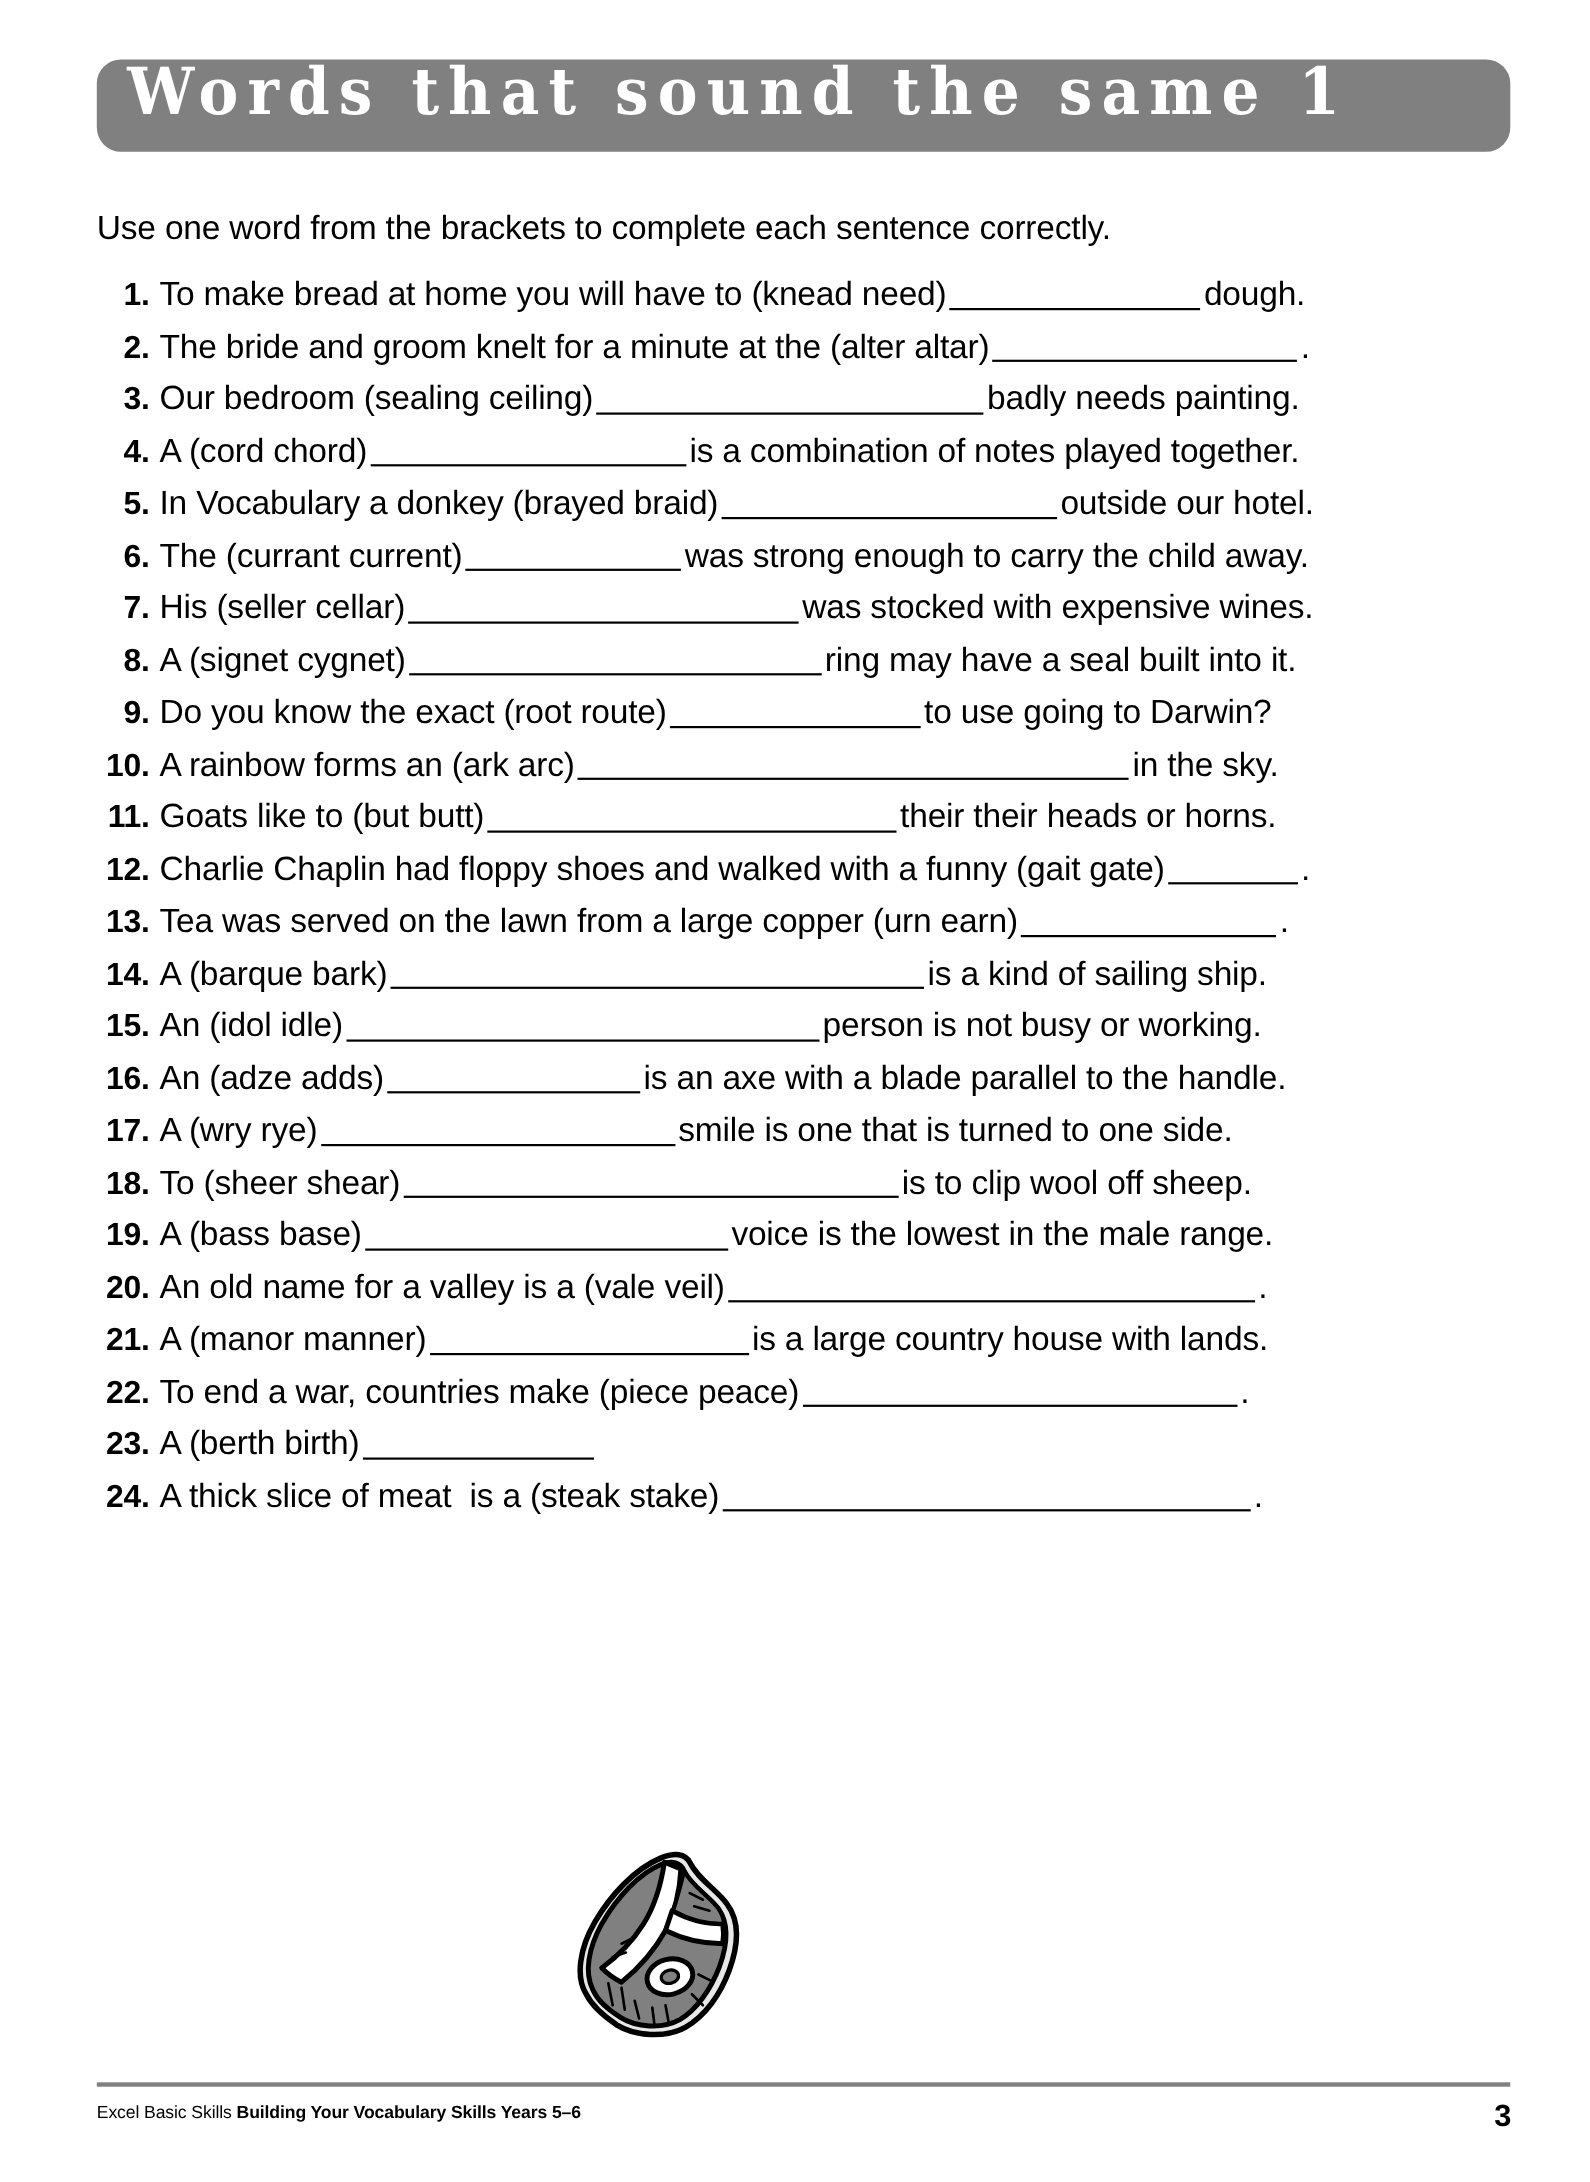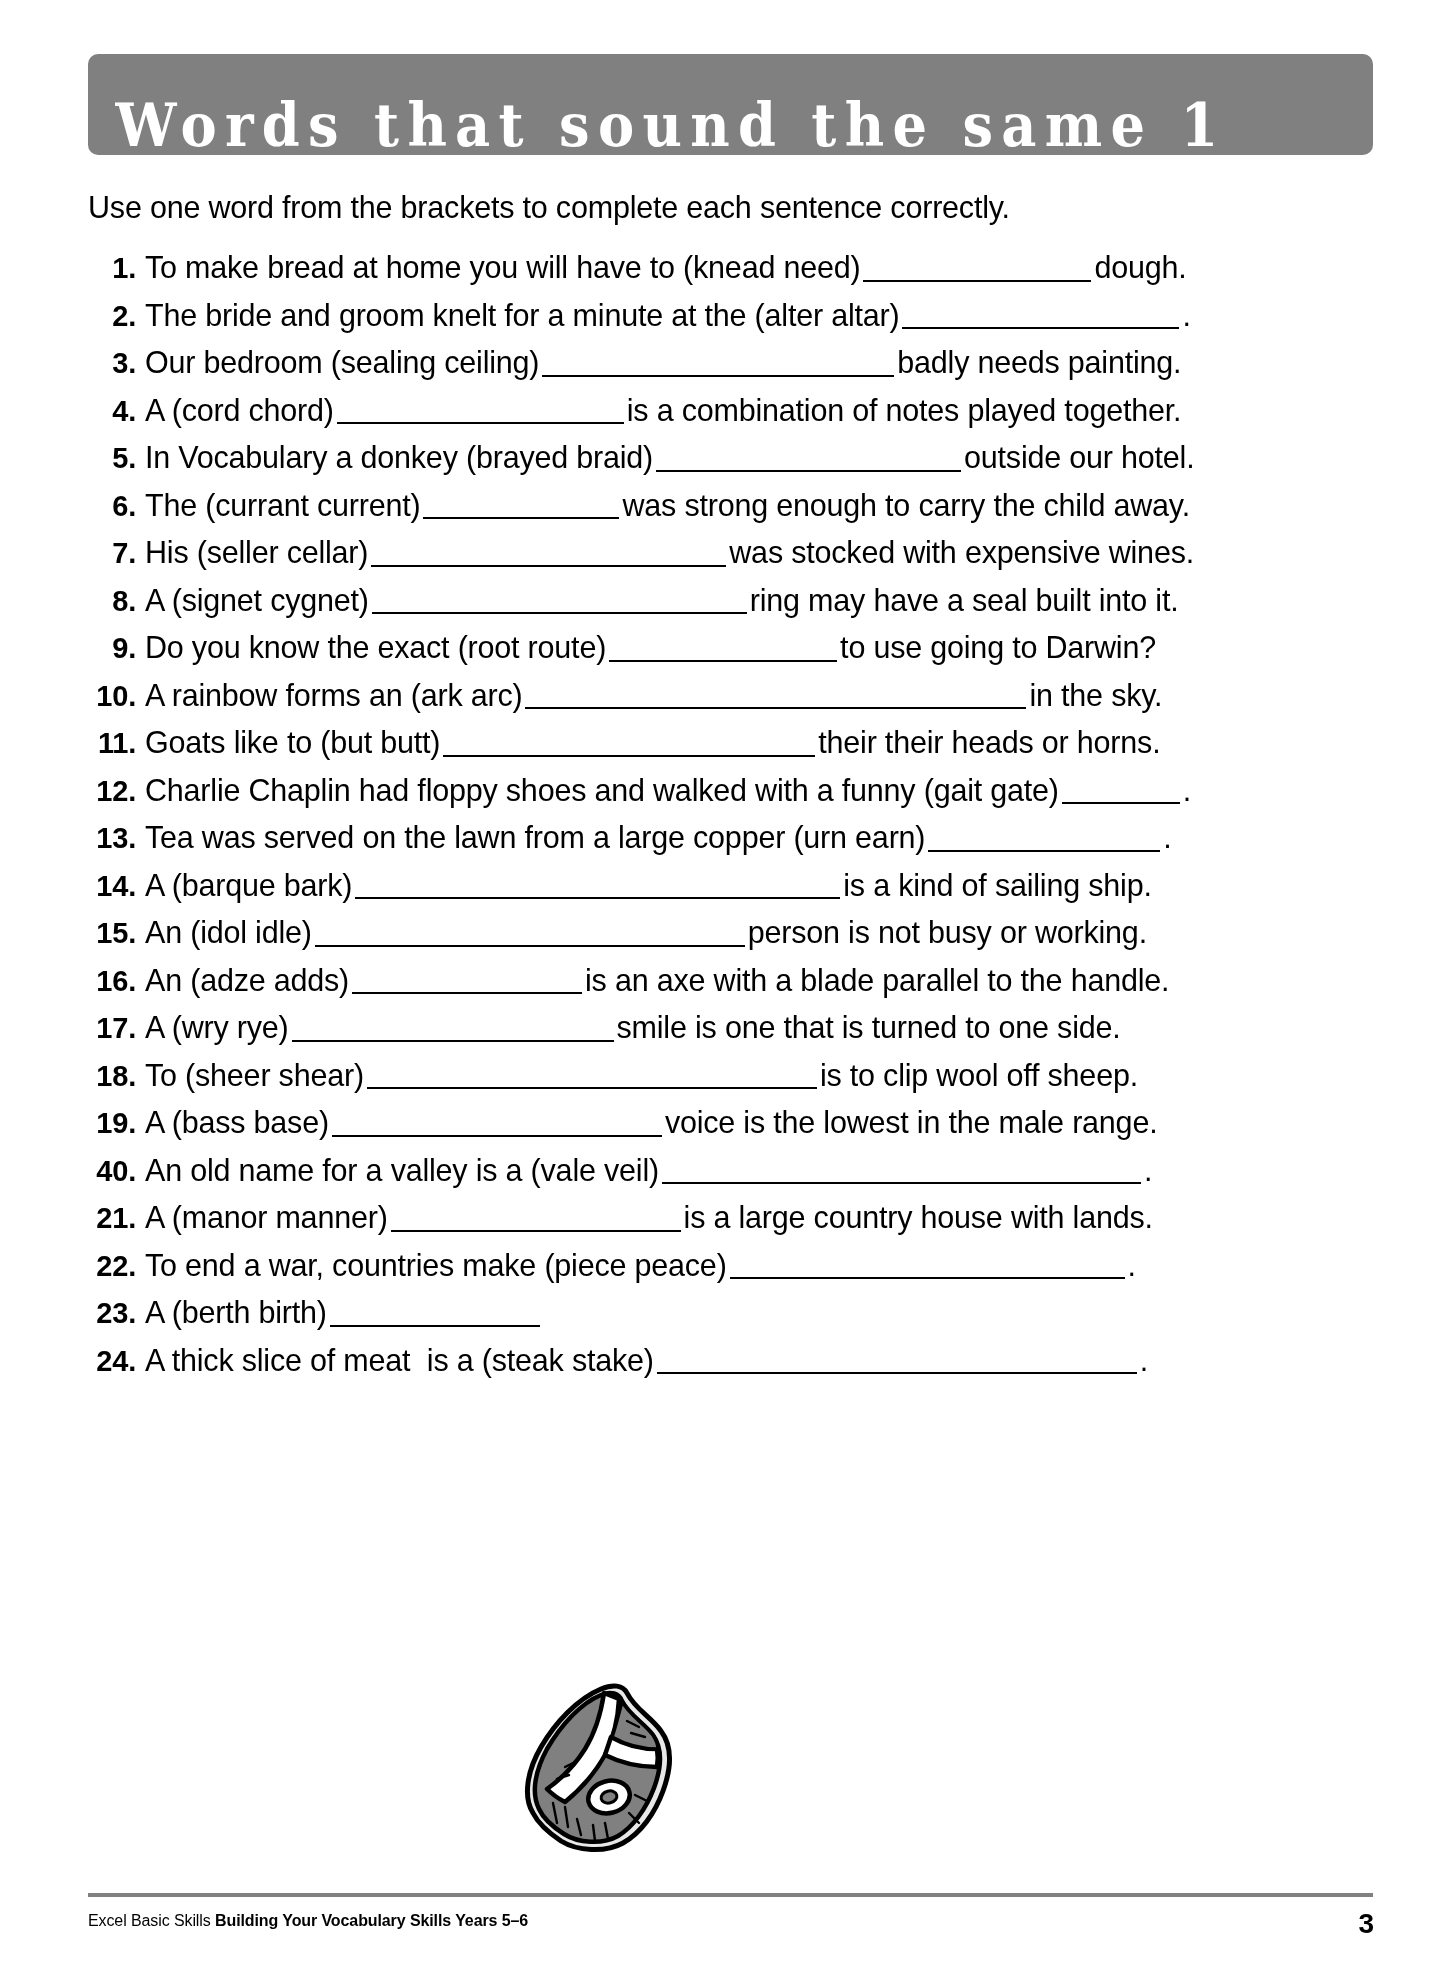--- a/index.html
+++ b/index.html
@@ -22,26 +22,26 @@
     width: 1445px;
     height: 1984px;
   }
 
   
   .banner {
     position: absolute;
     left: 88px;
     top: 54px;
     width: 1285px;
-    height: 101px;
+    height: 84px;
     background: #808080;
-    border-radius: 10px;
+    border-radius: 22px;
     box-sizing: border-box;
     display: flex;
-    align-items: flex-end;
+    align-items: flex-start;
   }
   .banner-title {
     font-family: "DejaVu Serif", "Liberation Serif", serif;
     font-weight: 700;
     font-size: 59px;
     color: #ffffff;
     letter-spacing: 9px;
     padding-left: 30px;
     white-space: nowrap;
     transform: scaleX(0.92);
@@ -292,21 +292,21 @@
       </div>
       <div class="qrow">
         <span class="qnum">19.</span>
         <span class="qtext">
           <span class="seg">A (bass base)</span>
           <span class="blank" style="width: 330px;"></span>
           <span class="seg-fill">voice is the lowest in the male range.</span>
         </span>
       </div>
       <div class="qrow">
-        <span class="qnum">40.</span>
+        <span class="qnum">20.</span>
         <span class="qtext">
           <span class="seg">An old name for a valley is a (vale veil)</span>
           <span class="blank" style="width: 479px;"></span>
           <span class="seg-fill">.</span>
         </span>
       </div>
       <div class="qrow">
         <span class="qnum">21.</span>
         <span class="qtext">
           <span class="seg">A (manor manner)</span>

